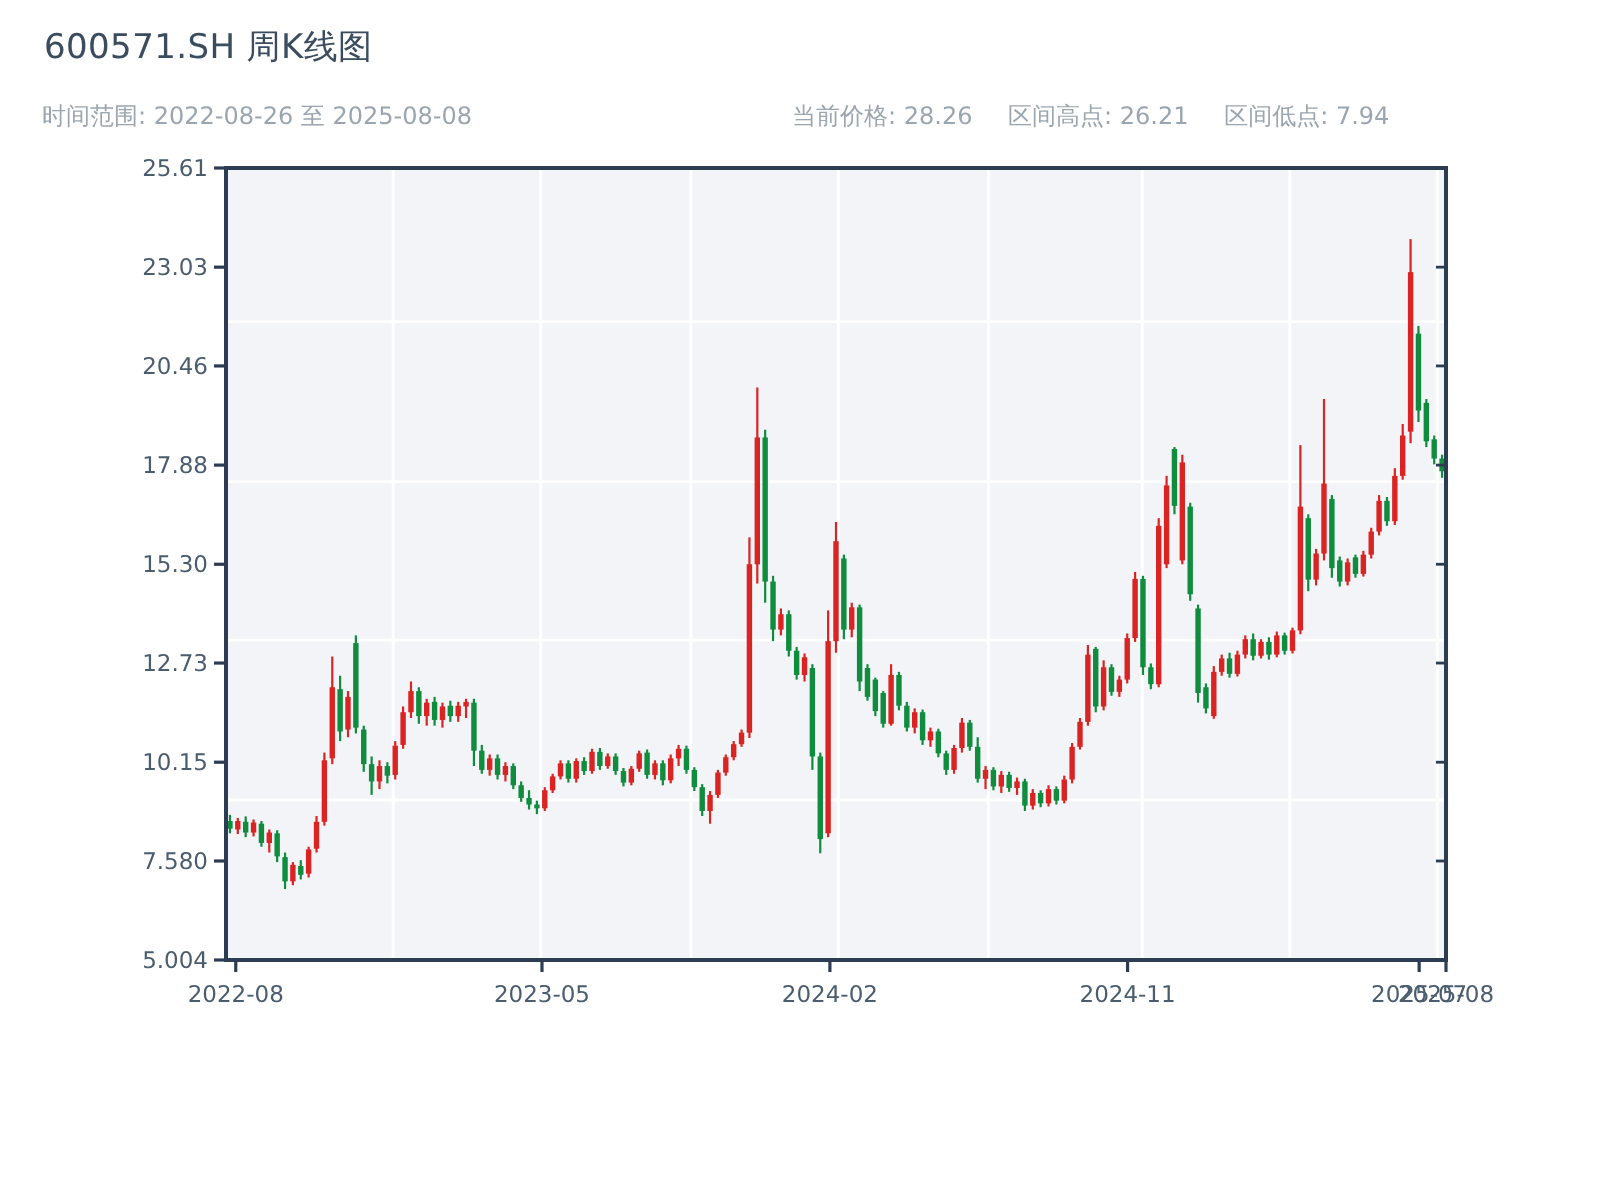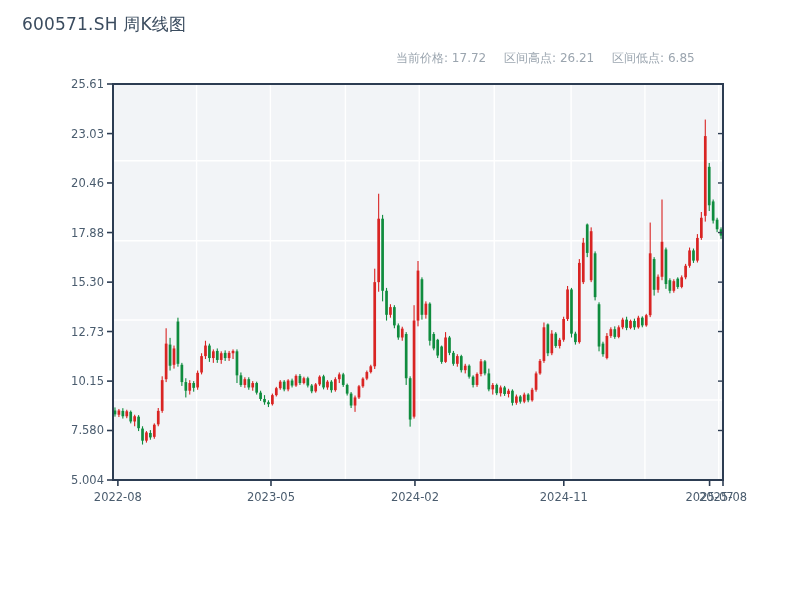--- a/index.html
+++ b/index.html
@@ -19,24 +19,25 @@
   }
   .sub-right span{margin-right:14px;}
   .sub-right span:last-child{margin-right:0;}
   svg text{font-family:"DejaVu Sans","Liberation Sans",sans-serif;}
 </style>
 </head>
 <body>
 
 <div class="page">
   <div class="chart-title">600571.SH 周K线图</div>
+  <div class="sub-left">时间范围: 2022-08-26 至 2025-08-08</div>
   <div class="sub-right">
-    <span>当前价格: 17.72</span>
+    <span>当前价格: 28.26</span>
     <span>区间高点: 26.21</span>
-    <span>区间低点: 6.85</span>
+    <span>区间低点: 7.94</span>
   </div>
   <svg id="chart-svg" width="800" height="600" viewBox="0 0 800 600">
       <rect x="113" y="84" width="610" height="396" fill="#f2f4f7"></rect>
       <g>
         <line x1="196.57" y1="84" x2="196.57" y2="480" stroke="#ffffff" stroke-width="1.4"></line>
         <line x1="270.38" y1="84" x2="270.38" y2="480" stroke="#ffffff" stroke-width="1.4"></line>
         <line x1="345.40999999999997" y1="84" x2="345.40999999999997" y2="480" stroke="#ffffff" stroke-width="1.4"></line>
         <line x1="419.22" y1="84" x2="419.22" y2="480" stroke="#ffffff" stroke-width="1.4"></line>
         <line x1="494.25" y1="84" x2="494.25" y2="480" stroke="#ffffff" stroke-width="1.4"></line>
         <line x1="571.11" y1="84" x2="571.11" y2="480" stroke="#ffffff" stroke-width="1.4"></line>

